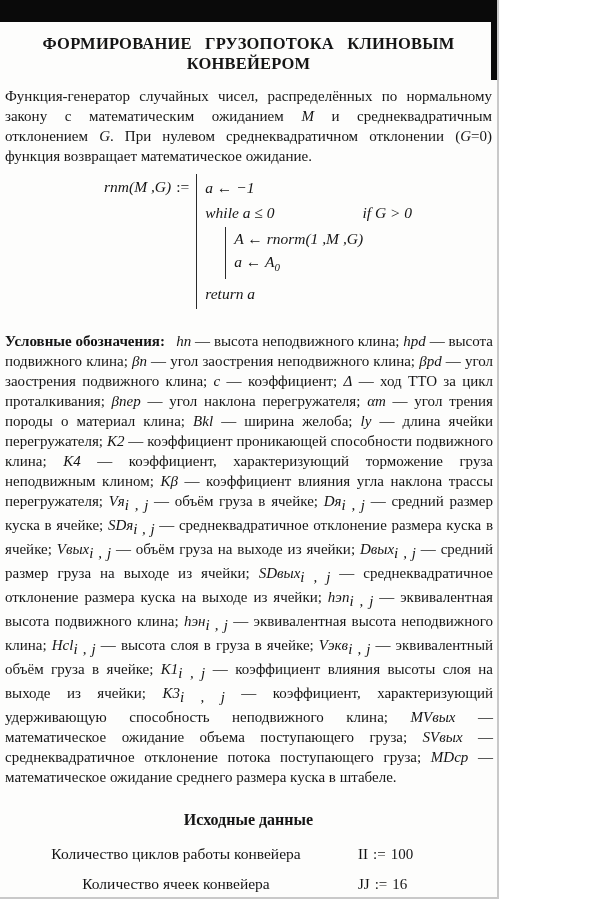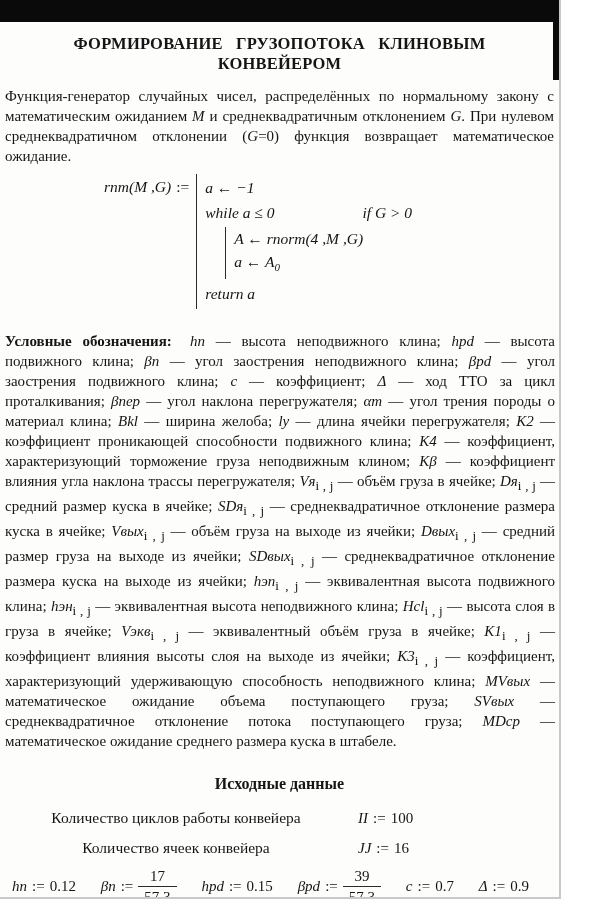--- a/index.html
+++ b/index.html
@@ -1,18 +1,18 @@
 <!DOCTYPE html>
 <html><head>
 <meta charset="utf-8">
 <style>
   html,body{margin:0;padding:0;background:#ffffff;}
   .page{
     position:relative;
-    width:561px;height:899px;
+    width:499px;height:899px;
     box-sizing:border-box;
     background:#fdfdfc;
     font-family:"Liberation Serif","DejaVu Serif",serif;
     color:#151515;
     overflow:hidden;
     border-right:2px solid #c9c9c9;
     border-bottom:2px solid #c9c9c9;
   }
   .top-bar{position:absolute;top:0;left:0;width:603px;height:22px;background:#0a0a0a;}
   .right-smudge{position:absolute;top:22px;right:0;width:6px;height:58px;background:#0a0a0a;}
@@ -40,31 +40,31 @@
   .psub{font-size:11px;}
   .assign-up{font-style:normal;margin-left:5px;}
   
   .legend{
     margin:22px 4px 0 5px;
     font-size:15px;line-height:20px;
     text-align:justify;
   }
   .lg-head{font-weight:bold;}
   .sym{font-style:italic;white-space:nowrap;}
-  .ssub{font-size:13px;}
+  .ssub{font-style:italic;font-size:15px;}
   
   .inputs-heading{
     margin:24px 0 0;
     text-align:center;font-size:16px;font-weight:bold;
   }
   .irow{display:flex;align-items:center;margin-top:16px;}
   .irow + .irow{margin-top:12px;}
   .ilabel{width:352px;text-align:center;font-weight:normal;font-size:15.5px;}
   .iformula{margin-left:6px;font-size:15px;white-space:nowrap;}
-  .fvar{font-style:italic;}
+  .fvar{}
   .assign{margin:0 5px;}
   .vars{
     display:flex;justify-content:space-between;align-items:center;
     margin:10px 30px 0 12px;font-size:15px;
   }
   .vgroup{display:flex;align-items:center;white-space:nowrap;}
   .frac{display:inline-flex;flex-direction:column;align-items:center;line-height:18px;}
   .frac .den{border-top:1.3px solid #2a2a2a;padding:1px 6px 0;}
   .frac .num{padding:0 6px 1px;}
 </style>
@@ -78,21 +78,21 @@
   <h1 class="title">ФОРМИРОВАНИЕ ГРУЗОПОТОКА КЛИНОВЫМ КОНВЕЙЕРОМ</h1>
 
   <p class="intro"><span>Функция-генератор случайных чисел, распределённых  по нормальному  закону с математическим ожиданием </span><span class="it">M</span><span> и среднеквадратичным отклонением </span><span class="it">G</span><span>. При нулевом среднеквадратичном отклонении (</span><span class="it">G</span><span>=0) функция возвращает математическое ожидание.</span></p>
 
   <div class="program">
     <span class="sig"><span class="it">rnm</span><span class="it">(M ,G)</span><span class="assign-up">:=</span></span>
     <div class="pbody">
       <div class="pline">a ← −1</div>
       <div class="pline"><span>while  a ≤ 0</span><span class="cond2">if  G &gt; 0</span></div>
       <div class="inner">
-        <div class="pline">A ← rnorm(4 ,M ,G)</div>
+        <div class="pline">A ← rnorm(1 ,M ,G)</div>
         <div class="pline"><span>a ← A</span><sub class="psub">0</sub></div>
       </div>
       <div class="pline">return  a</div>
     </div>
   </div>
 
   <p class="legend"><span class="lg-head">Условные обозначения:  </span><span class="sym">hn</span><span> — высота неподвижного клина;  </span><span class="sym">hpd</span><span> — высота подвижного клина;  </span><span class="sym">βn</span><span> — угол заострения  неподвижного клина;  </span><span class="sym">βpd</span><span> — угол заострения подвижного  клина;  </span><span class="sym">c</span><span> — коэффициент;  </span><span class="sym">Δ</span><span> — ход  ТТО  за цикл проталкивания;  </span><span class="sym">βпер</span><span> — угол  наклона перегружателя;  </span><span class="sym">αт</span><span> — угол  трения породы о материал  клина;  </span><span class="sym">Bkl</span><span> — ширина желоба;  </span><span class="sym">ly</span><span> — длина ячейки перегружателя;  </span><span class="sym">K2</span><span> — коэффициент проникающей способности подвижного клина;  </span><span class="sym">K4</span><span> — коэффициент, характеризующий  торможение груза неподвижным клином;  </span><span class="sym">Kβ</span><span> — коэффициент влияния угла наклона трассы перегружателя;  </span><span class="sym">Vя</span><sub class="ssub">i , j</sub><span> — объём груза в ячейке;  </span><span class="sym">Dя</span><sub class="ssub">i , j</sub><span> — средний  размер  куска  в  ячейке;  </span><span class="sym">SDя</span><sub class="ssub">i , j</sub><span> — среднеквадратичное отклонение размера куска в ячейке;  </span><span class="sym">Vвых</span><sub class="ssub">i , j</sub><span> — объём груза на выходе из ячейки;  </span><span class="sym">Dвых</span><sub class="ssub">i , j</sub><span> — средний размер груза  на  выходе  из  ячейки;  </span><span class="sym">SDвых</span><sub class="ssub">i , j</sub><span> — среднеквадратичное  отклонение  размера  куска на  выходе  из  ячейки;  </span><span class="sym">hэп</span><sub class="ssub">i , j</sub><span> — эквивалентная высота подвижного клина;  </span><span class="sym">hэн</span><sub class="ssub">i , j</sub><span> — эквивалентная высота неподвижного клина;  </span><span class="sym">Hcl</span><sub class="ssub">i , j</sub><span> — высота слоя в груза в ячейке;  </span><span class="sym">Vэкв</span><sub class="ssub">i , j</sub><span> — эквивалентный объём груза в ячейке;  </span><span class="sym">K1</span><sub class="ssub">i , j</sub><span> — коэффициент влияния высоты слоя на выходе из ячейки;  </span><span class="sym">K3</span><sub class="ssub">i , j</sub><span> — коэффициент,  характеризующий  удерживающую  способность неподвижного клина;  </span><span class="sym">MVвых</span><span> — математическое  ожидание  объема  поступающего груза;  </span><span class="sym">SVвых</span><span> — среднеквадратичное  отклонение  потока  поступающего груза;  </span><span class="sym">MDср</span><span> — математическое ожидание среднего размера куска в штабеле.</span></p>
 
   <h2 class="inputs-heading">Исходные данные</h2>
 

